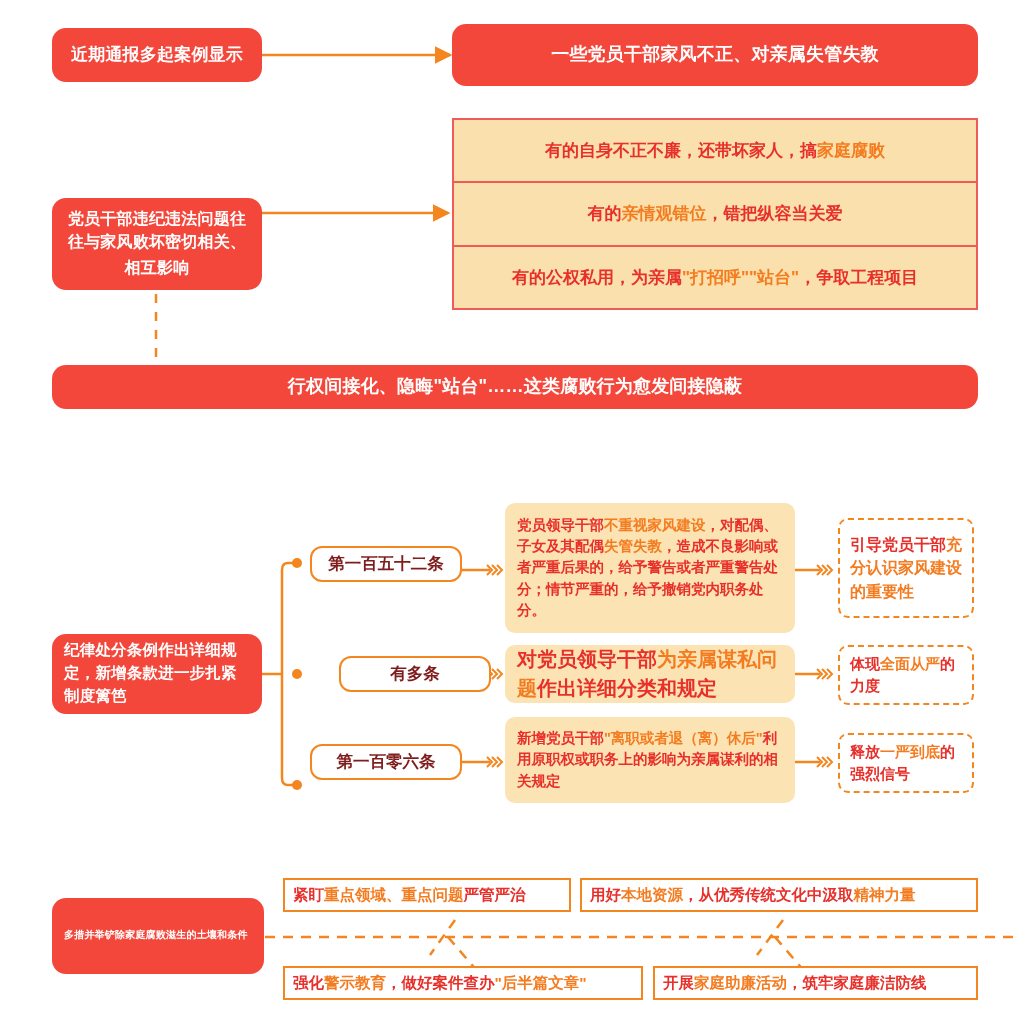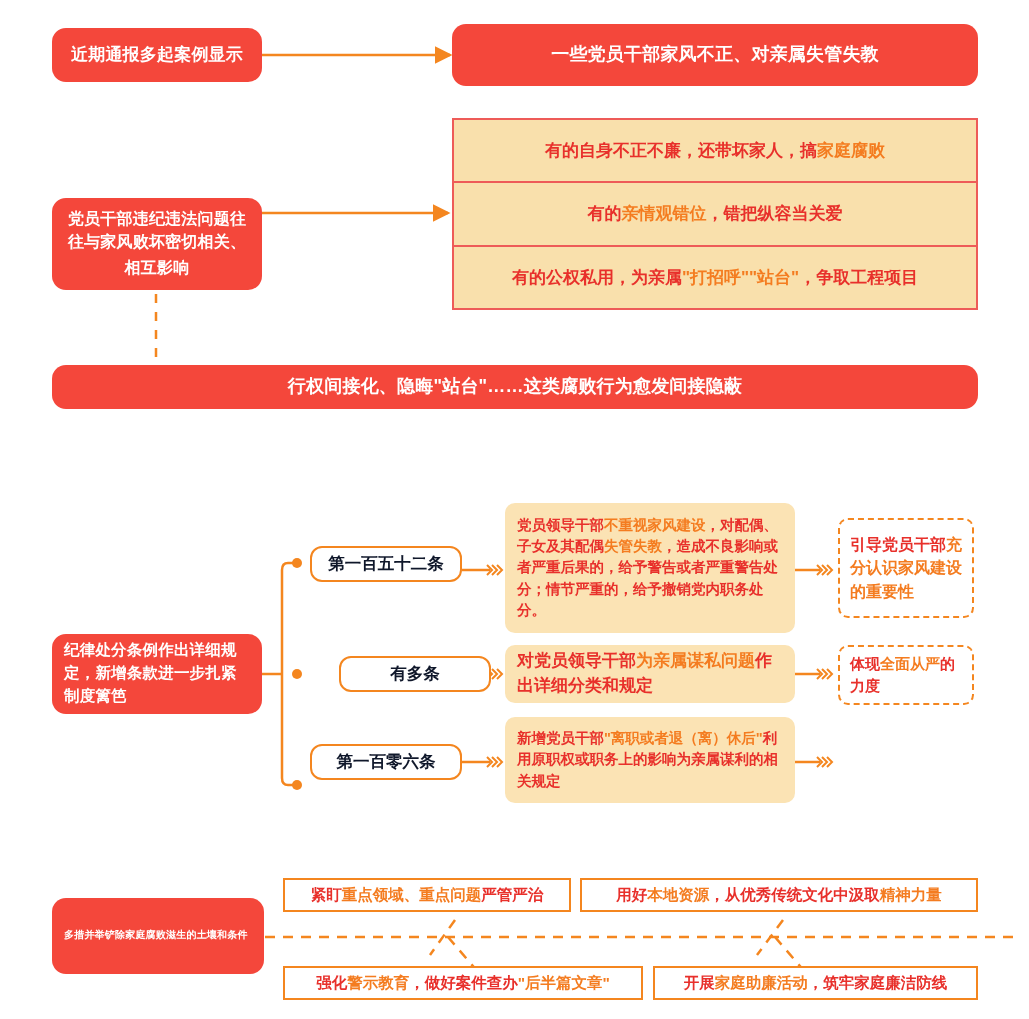--- a/index.html
+++ b/index.html
@@ -54,21 +54,21 @@
     padding: 0 10px;
   }
   .yrow:last-child { border-bottom: none; }
   .or { color: #F47C20; }        
 
   
   .opill {
     border: 2px solid #F4861F;
     border-radius: 12px;
     background: #ffffff;
-    color: #0f172a;
+    color: #7f1d1d;
     font-weight: bold;
     display: flex;
     align-items: center;
     justify-content: center;
     text-align: center;
   }
 
   
   .ycard {
     background: #FBE3B4;
@@ -95,21 +95,20 @@
   }
 
   
   .fbox {
     border: 2px solid #F4861F;
     background: #ffffff;
     color: #E8302B;
     font-weight: bold;
     display: flex;
     align-items: center;
-    justify-content: center;
     text-align: center;
     padding: 0 8px;
     white-space: nowrap;
   }
 
   svg.overlay {
     position: absolute;
     left: 0; top: 0;
     width: 1029px;
     height: 1019px;
@@ -213,33 +212,36 @@
   <div class="abs opill" style="left:310px; top:656px; width:152px; height:36px; font-size:16.5px;margin-left:29px;">
     <span>有多条</span>
   </div>
   <div class="abs opill" style="left:310px; top:744px; width:152px; height:36px; font-size:16.5px;">
     <span>第一百零六条</span>
   </div>
 
   <div class="abs ycard" style="left:505px; top:503px; width:290px; height:130px; font-size:14.5px;">
       <span><span>党员领导干部</span><span class="or">不重视家风建设</span><span>，对配偶、子女及其配偶</span><span class="or">失管失教</span><span>，造成不良影响或者严重后果的，给予警告或者严重警告处分；情节严重的，给予撤销党内职务处分。</span></span>
     </div>
-  <div class="abs ycard" style="left:505px; top:645px; width:290px; height:58px; font-size:17px;">
+  <div class="abs ycard" style="left:505px; top:645px; width:290px; height:58px; font-size:20px;">
       <span><span>对党员领导干部</span><span class="or">为亲属谋私问题</span><span>作出详细分类和规定</span></span>
     </div>
   <div class="abs ycard" style="left:505px; top:717px; width:290px; height:86px; font-size:14.5px;">
       <span><span>新增党员干部</span><span class="or">"离职或者退（离）休后"</span><span>利用原职权或职务上的影响为亲属谋利的相关规定</span></span>
     </div>
 
   <div class="abs dcard" style="left:838px; top:518px; width:136px; height:100px; font-size:16px;">
       <span><span>引导党员干部</span><span class="or">充分认识家风</span><span class="or">建设的重要性</span></span>
     </div>
   <div class="abs dcard" style="left:838px; top:645px; width:136px; height:60px; font-size:15px;">
       <span><span>体现</span><span class="or">全面从严</span><span>的力度</span></span>
     </div>
+  <div class="abs dcard" style="left:838px; top:733px; width:136px; height:60px; font-size:15px;">
+      <span><span>释放</span><span class="or">一严到底</span><span>的强烈信号</span></span>
+    </div>
 
   <div class="abs redbox lefty" style="left:52px; top:898px; width:212px; height:76px; font-size:10px; padding:0 12px;">
     <span><span>多措并举铲除</span><span class="hl">家庭腐败</span><span>滋生的</span><span class="hl">土壤和条件</span></span>
   </div>
 
   <div class="abs fbox" style="left:283px; top:878px; width:288px; height:34px; font-size:15.5px;">
       <span><span>紧盯</span><span class="or">重点领域、重点问题</span><span>严管严治</span></span>
     </div>
   <div class="abs fbox" style="left:580px; top:878px; width:398px; height:34px; font-size:15.5px;">
       <span><span>用好</span><span class="or">本地资源</span><span>，从优秀传统文化中汲取</span><span class="or">精神力量</span></span>

